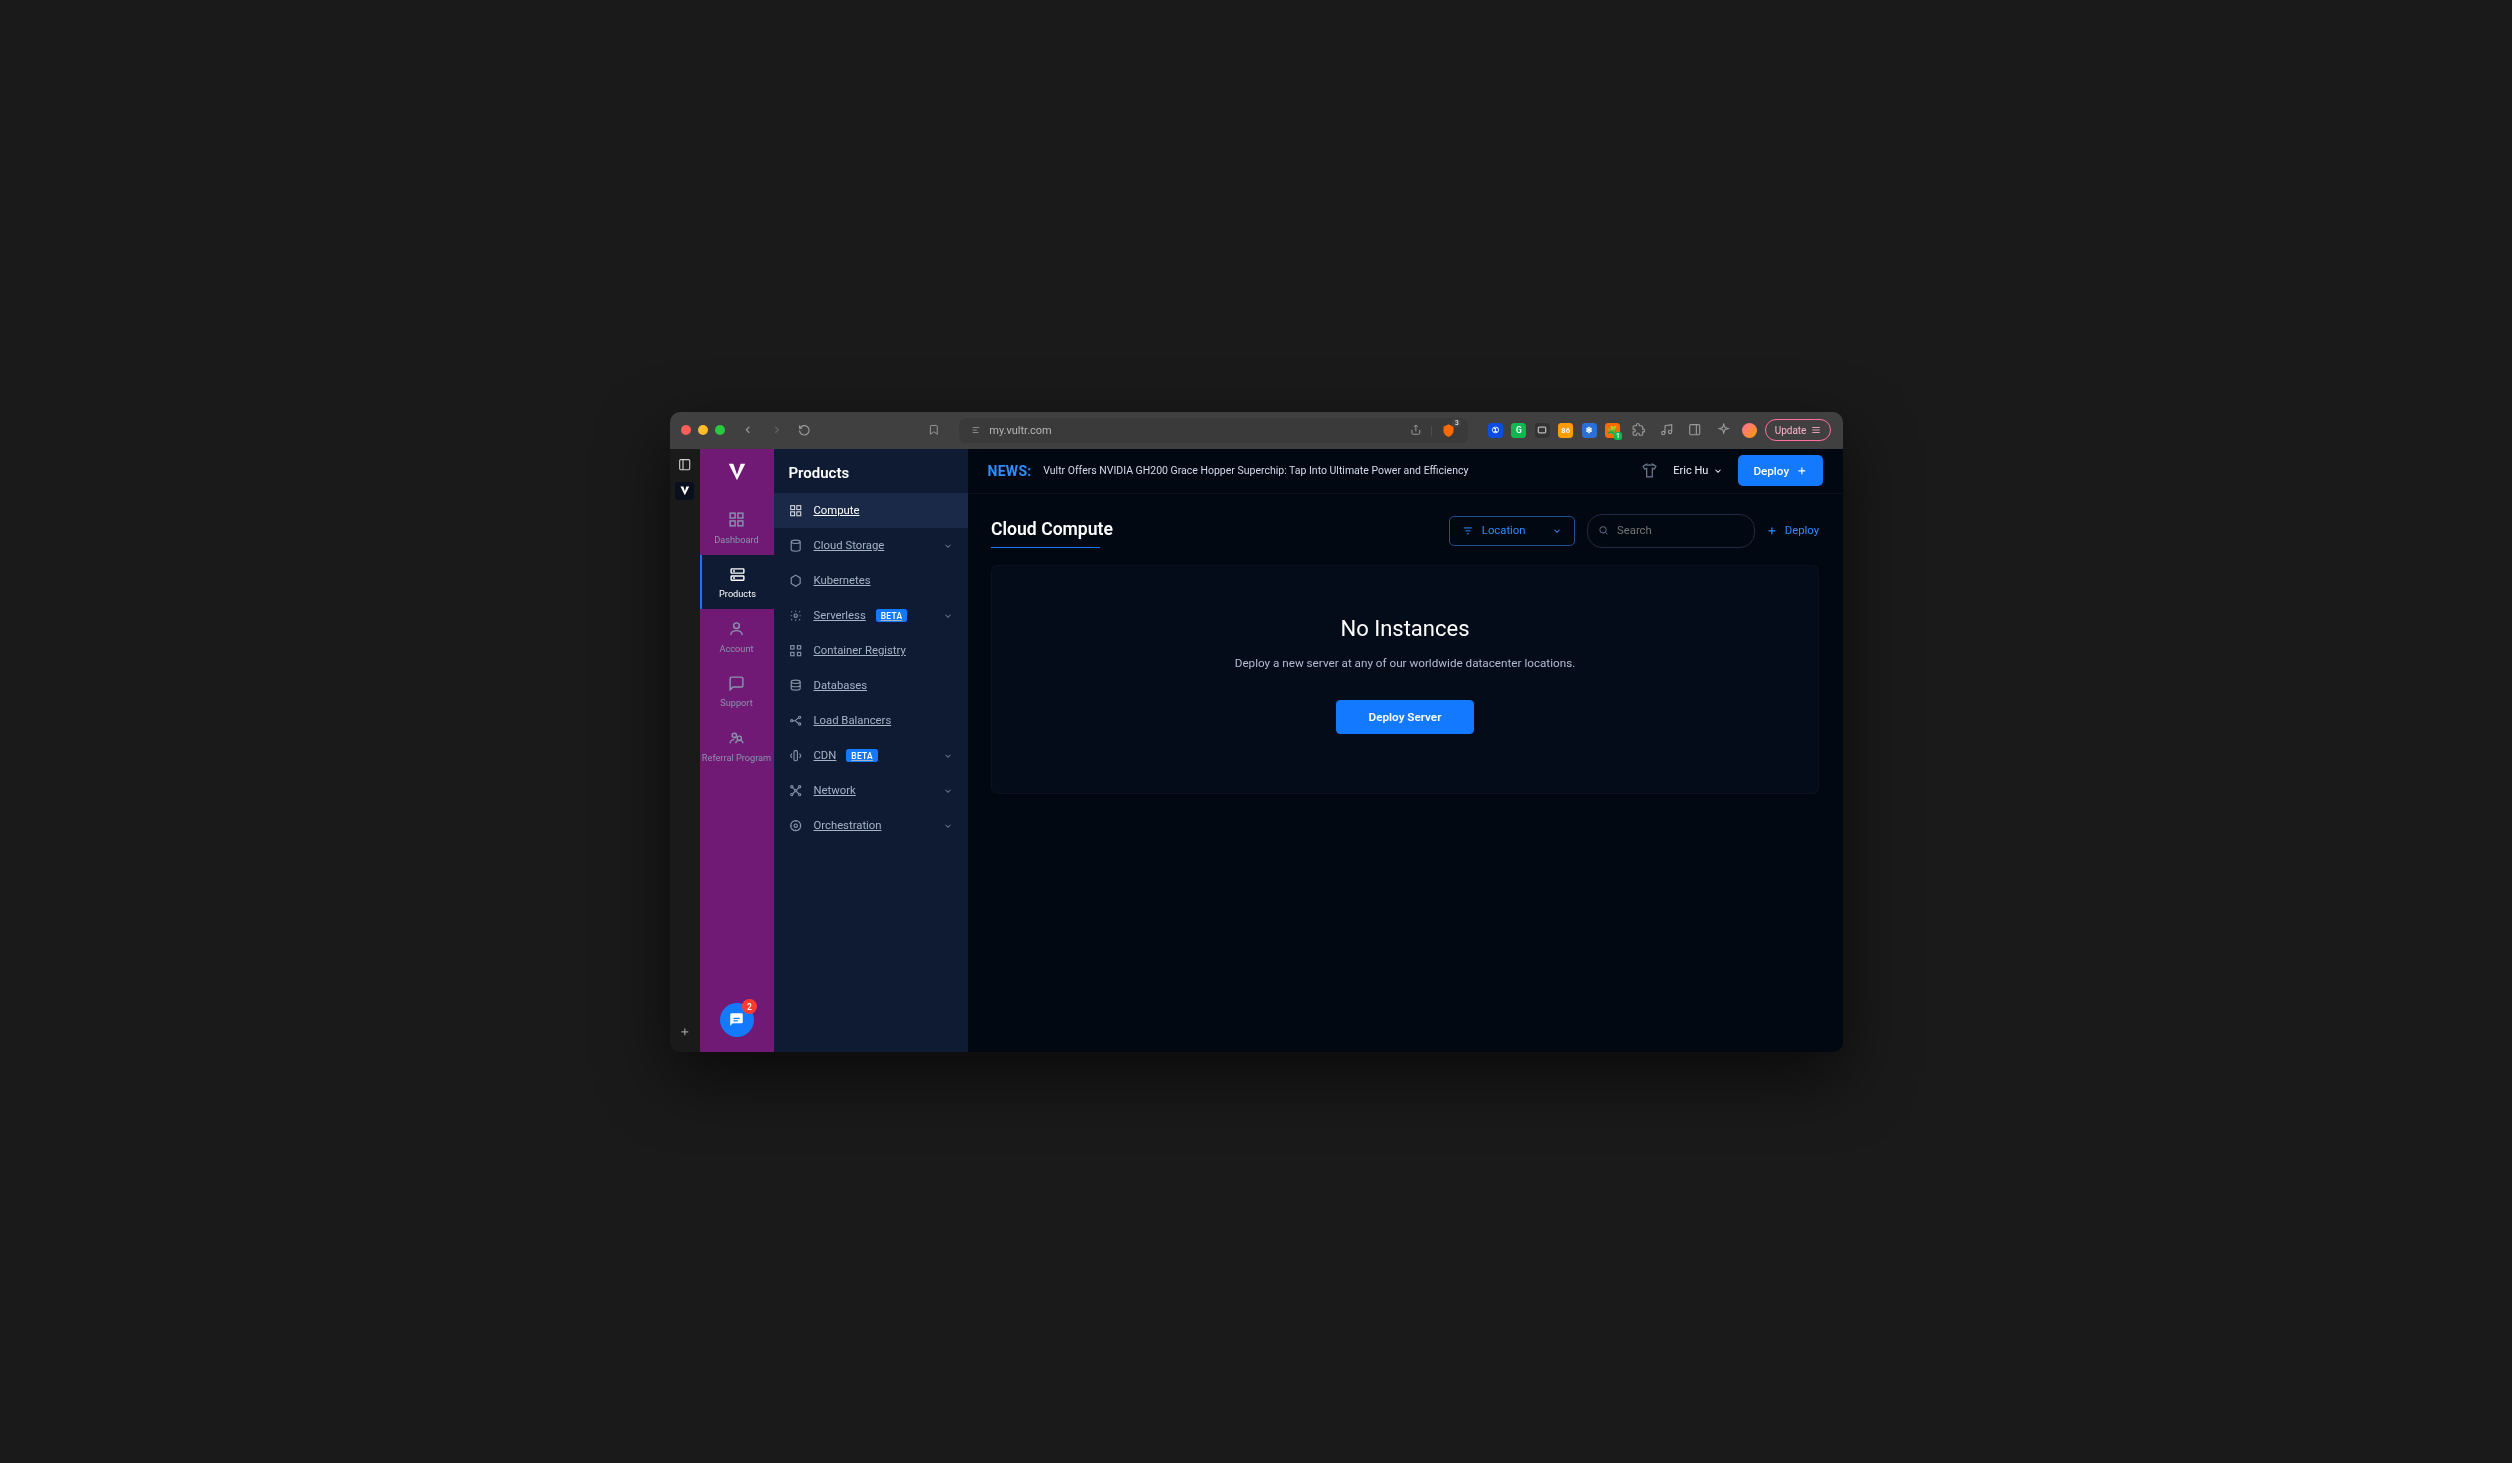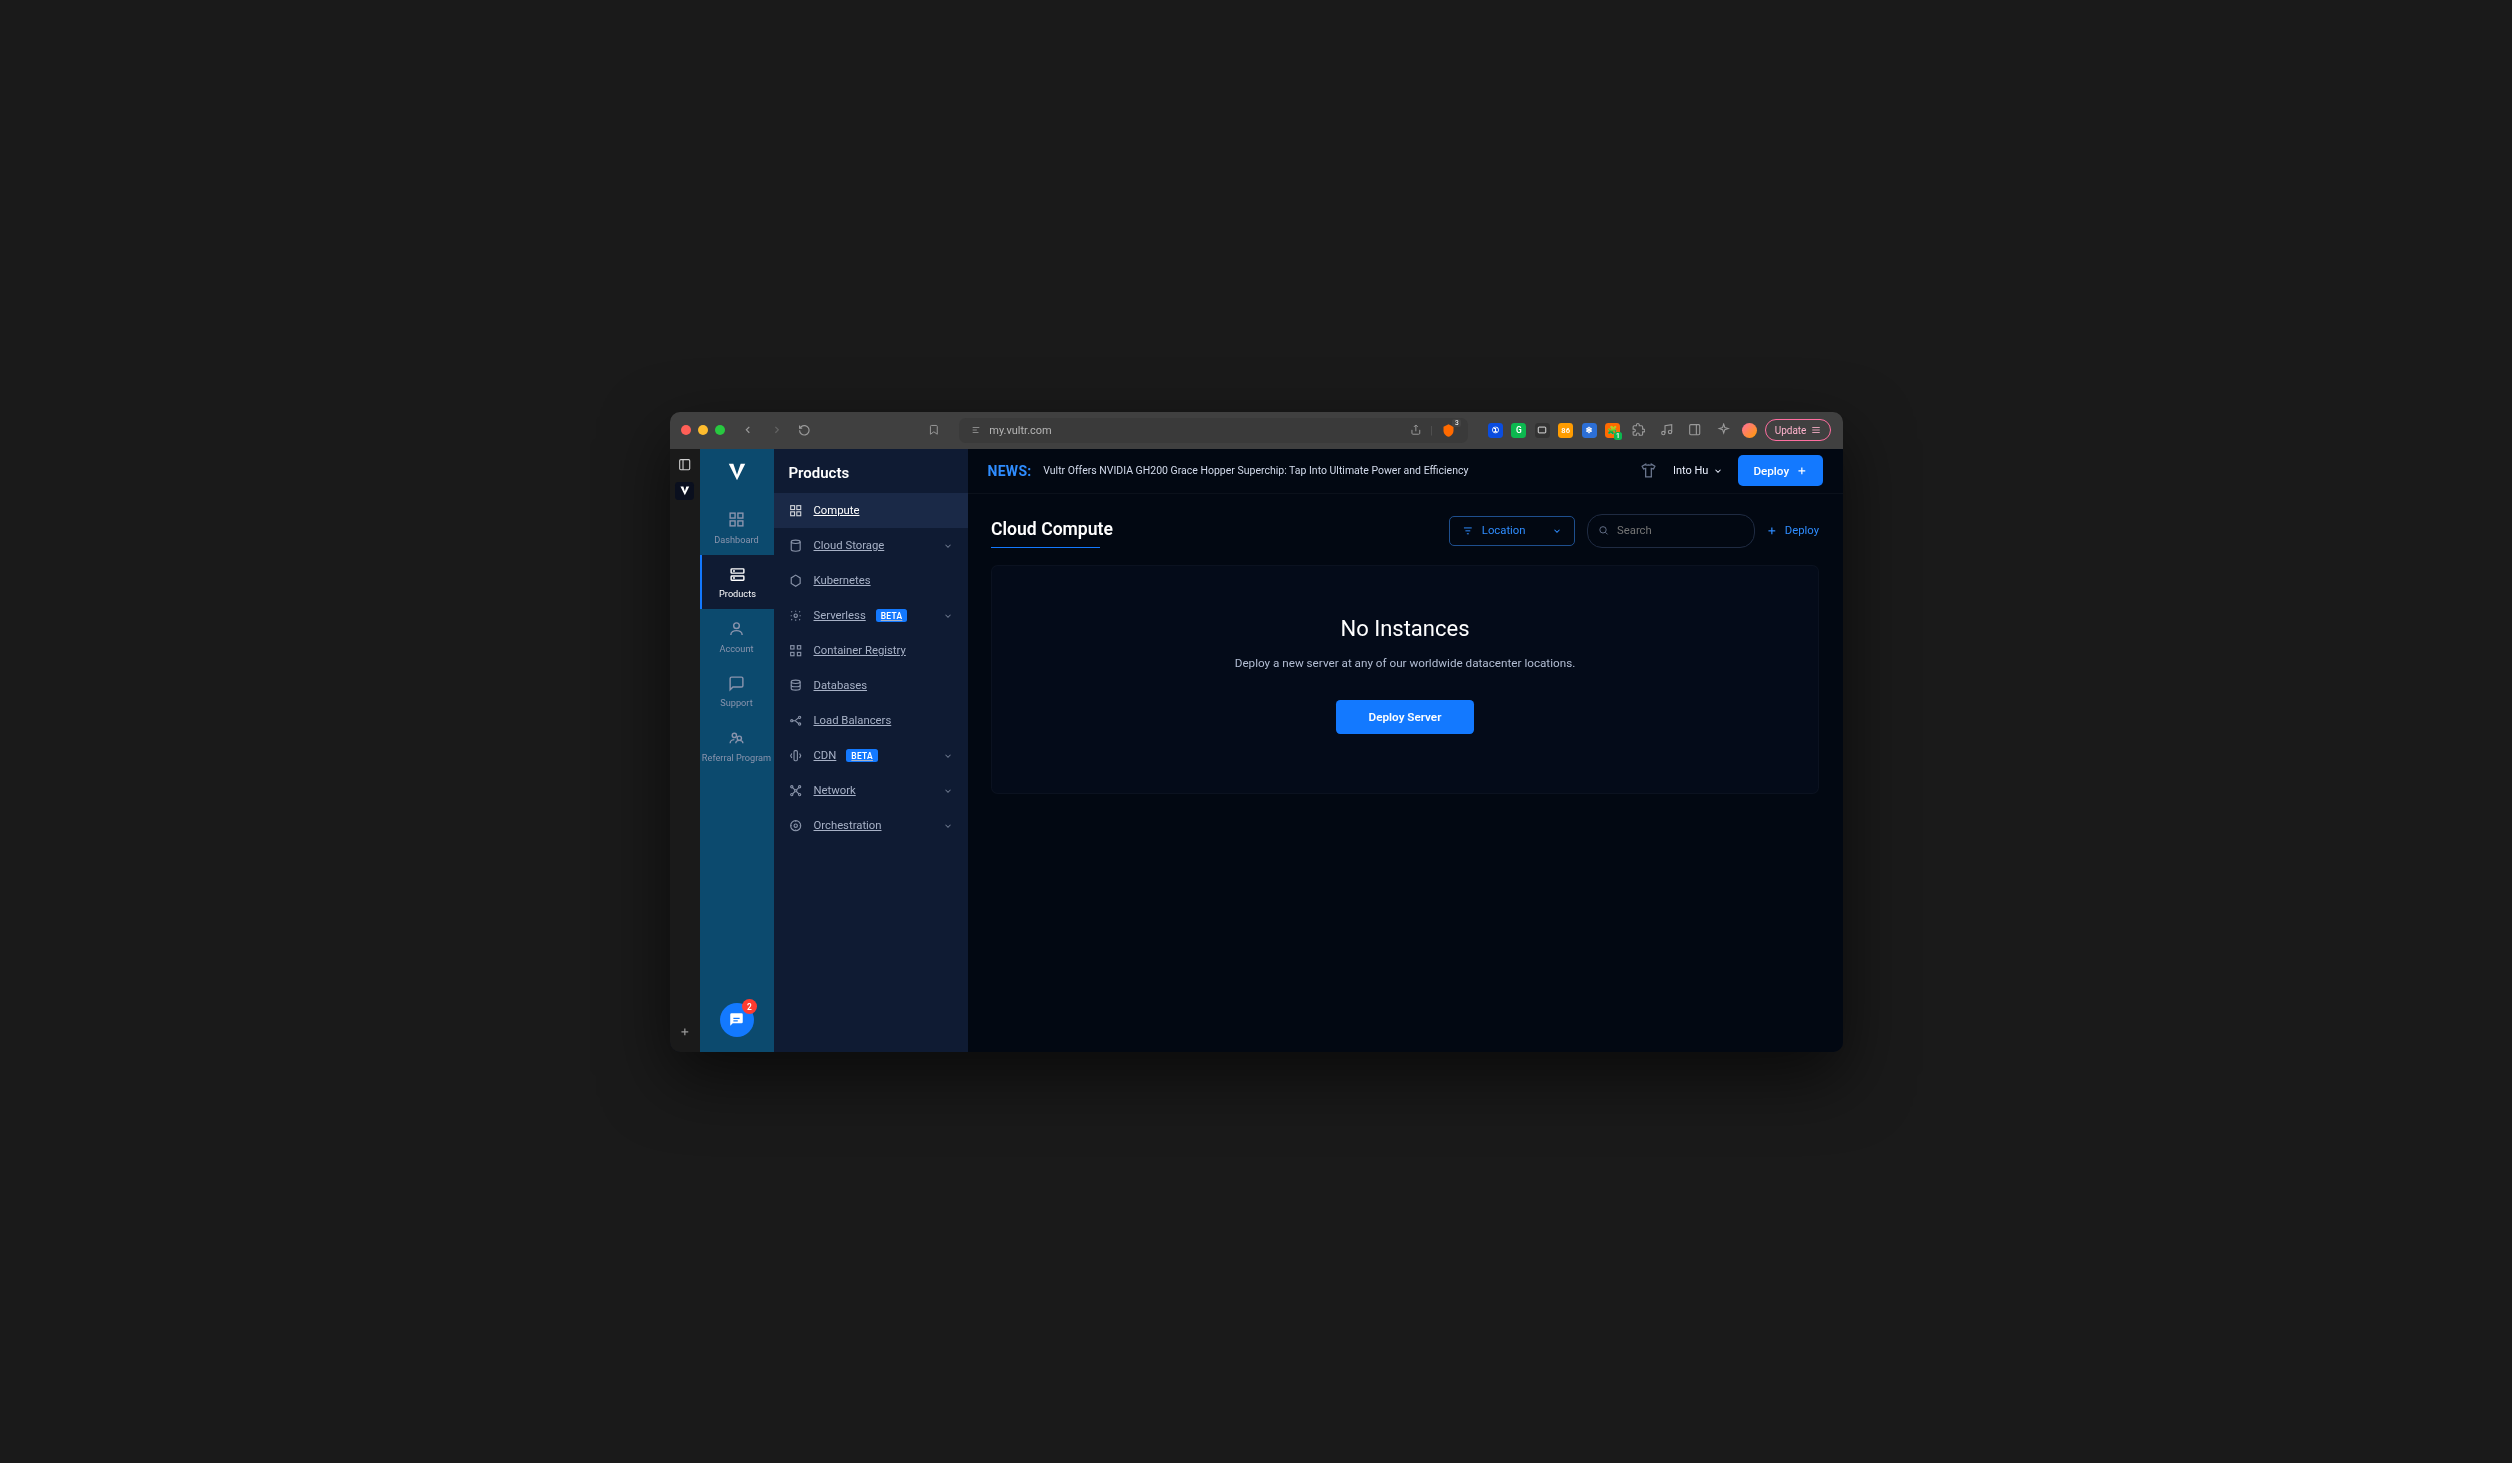--- a/index.html
+++ b/index.html
@@ -58,21 +58,21 @@
   
   .mini-rail {
     width:30px; background:#1a1a1a; display:flex; flex-direction:column; align-items:center;
     padding-top:6.7px; gap:8.4px;
   }
   .mini-rail .mini-i { width:18.4px;height:18.4px; display:flex;align-items:center;justify-content:center;color:#9a9a9a;cursor:pointer;border-radius:3.4px;}
   .mini-rail .mini-i.active { background:#0a0f1e; color:#fff; }
   .mini-rail .plus-bottom { margin-top:auto; margin-bottom:10px; }
   
   .leftnav {
-    width:74px; background:#0c4a6e; display:flex; flex-direction:column; align-items:center;
+    width:74px; background:#701a75; display:flex; flex-direction:column; align-items:center;
     padding-top:11.7px;
     position:relative;
   }
   .brand-logo { width:23.5px;height:23.5px; margin-bottom:17px; display:flex;align-items:center;justify-content:center;}
   .leftnav-item {
     width:100%; display:flex; flex-direction:column; align-items:center;
     padding:10px 0; gap:5px; cursor:pointer; color:#8a94ad; font-size:9.2px;
   }
   .leftnav-item.active { background:#0f1b33; color:#fff; border-left:2.5px solid #1379ff; }
   .leftnav-item .ic { width:18.4px;height:18.4px; display:flex;align-items:center;justify-content:center;}
@@ -476,21 +476,21 @@
       <div class="topbar">
         <span class="news-label">NEWS:</span>
         <span class="news-text">Vultr Offers NVIDIA GH200 Grace Hopper Superchip: Tap Into Ultimate Power and Efficiency</span>
         <div class="topbar-right">
           <span class="top-icon">
               <svg width="17" height="17" viewBox="0 0 24 24" fill="none" stroke="currentColor" stroke-width="1.8">
                 <path d="M16 3l5 3-2 4-3-1v12H8V9l-3 1-2-4 5-3c0 2 4 2 4 0 0 2 4 2 4 0z"></path>
               </svg>
             </span>
           <span class="user-drop">
-            <span>Into Hu</span>
+            <span>Eric Hu</span>
             <svg width="10" height="10" viewBox="0 0 24 24" fill="none" stroke="currentColor" stroke-width="2.5">
                 <polyline points="6 9 12 15 18 9"></polyline>
               </svg>
           </span>
           <div class="deploy-btn">
             <span>Deploy</span>
             <svg width="11.7" height="11.7" viewBox="0 0 24 24" fill="none" stroke="currentColor" stroke-width="2.5">
                 <line x1="12" y1="5" x2="12" y2="19"></line>
                 <line x1="5" y1="12" x2="19" y2="12"></line>
               </svg>

